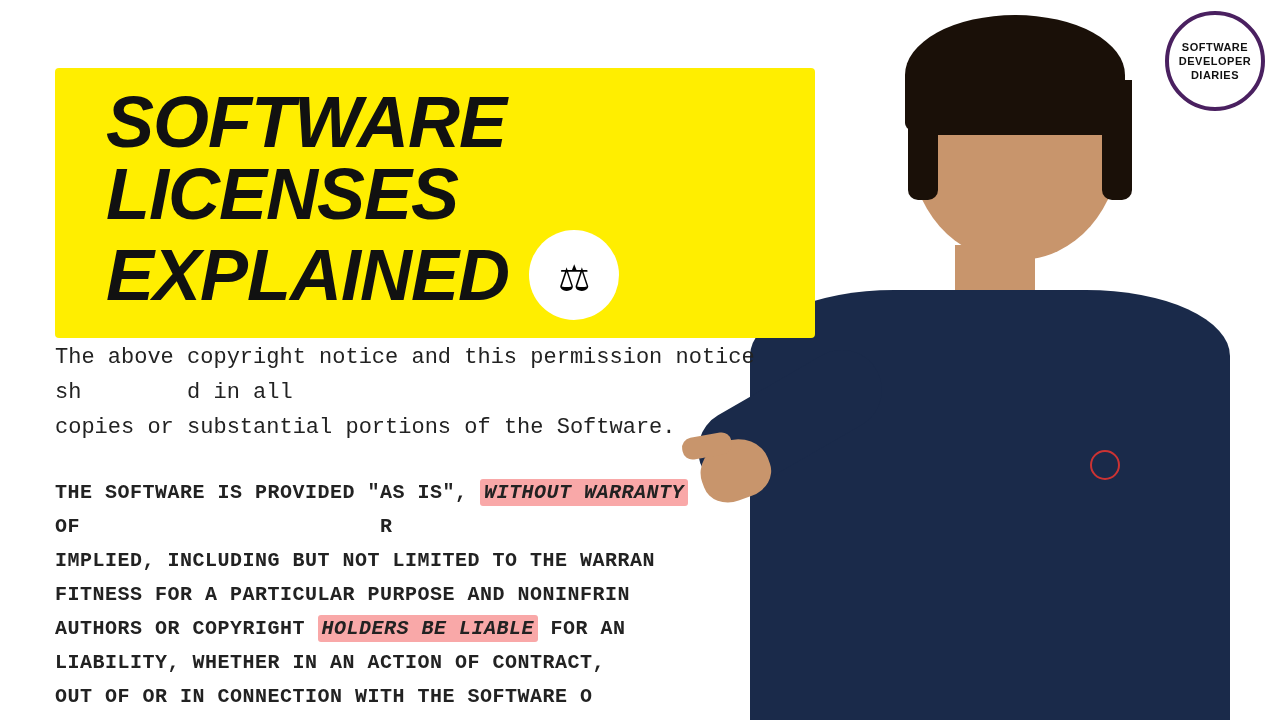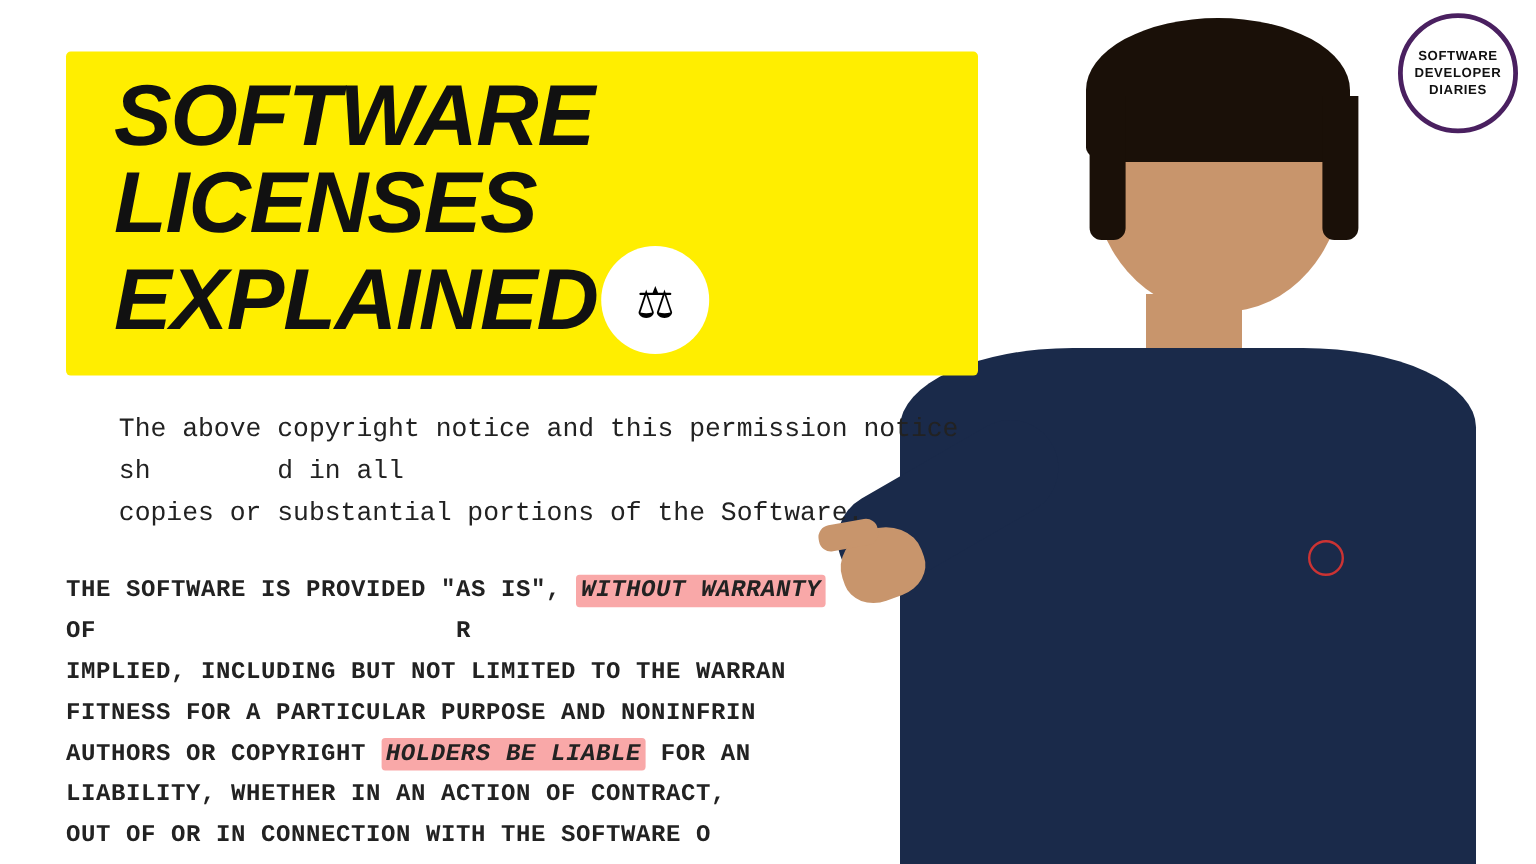--- a/index.html
+++ b/index.html
@@ -18,49 +18,49 @@
       width: 1280px;
       height: 720px;
       position: relative;
       background: #ffffff;
       overflow: hidden;
     }
 
     
     .title-banner {
       position: absolute;
-      top: 43px;
+      top: 68px;
       left: 55px;
       width: 760px;
       height: 270px;
       background: #FFEE00;
       border-radius: 4px;
       display: flex;
       flex-direction: column;
       align-items: flex-start;
       justify-content: center;
-      padding: 20px 40px;
+      padding: 20px 51px;
       z-index: 10;
     }
 
     .title-line1 {
       font-family: Arial Black, Arial, sans-serif;
       font-weight: 900;
       font-size: 72px;
       color: #111111;
       letter-spacing: -1px;
       line-height: 1.0;
       text-transform: uppercase;
       font-style: italic;
     }
 
     .title-line2-row {
       display: flex;
       align-items: center;
-      gap: 3px;
+      gap: 20px;
     }
 
     .title-line2 {
       font-family: Arial Black, Arial, sans-serif;
       font-weight: 900;
       font-size: 72px;
       color: #111111;
       letter-spacing: -1px;
       line-height: 1.0;
       text-transform: uppercase;
@@ -91,21 +91,20 @@
       width: 800px;
       z-index: 10;
     }
 
     .paragraph1 {
       font-family: 'Courier New', Courier, monospace;
       font-size: 22px;
       color: #222222;
       line-height: 1.6;
       margin-bottom: 30px;
-      margin-left: 44px;
     }
 
     .paragraph2 {
       font-family: 'Courier New', Courier, monospace;
       font-size: 20px;
       color: #222222;
       line-height: 1.7;
       font-weight: bold;
       text-transform: uppercase;
       letter-spacing: 0.5px;

